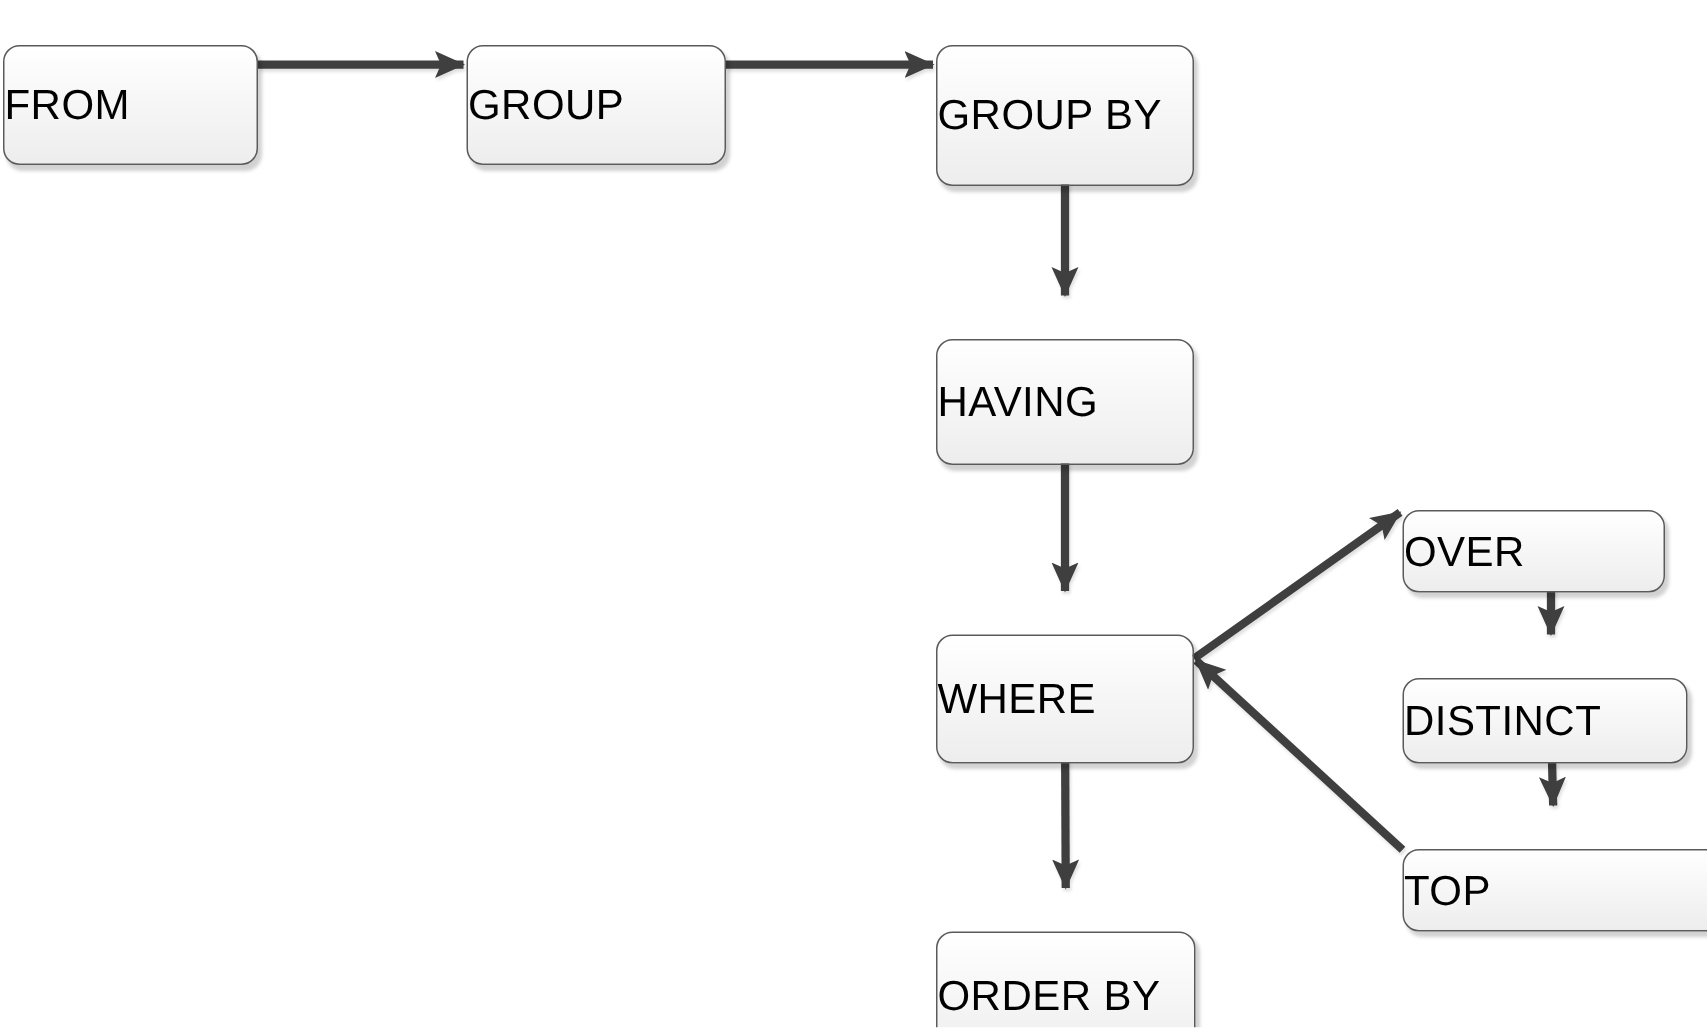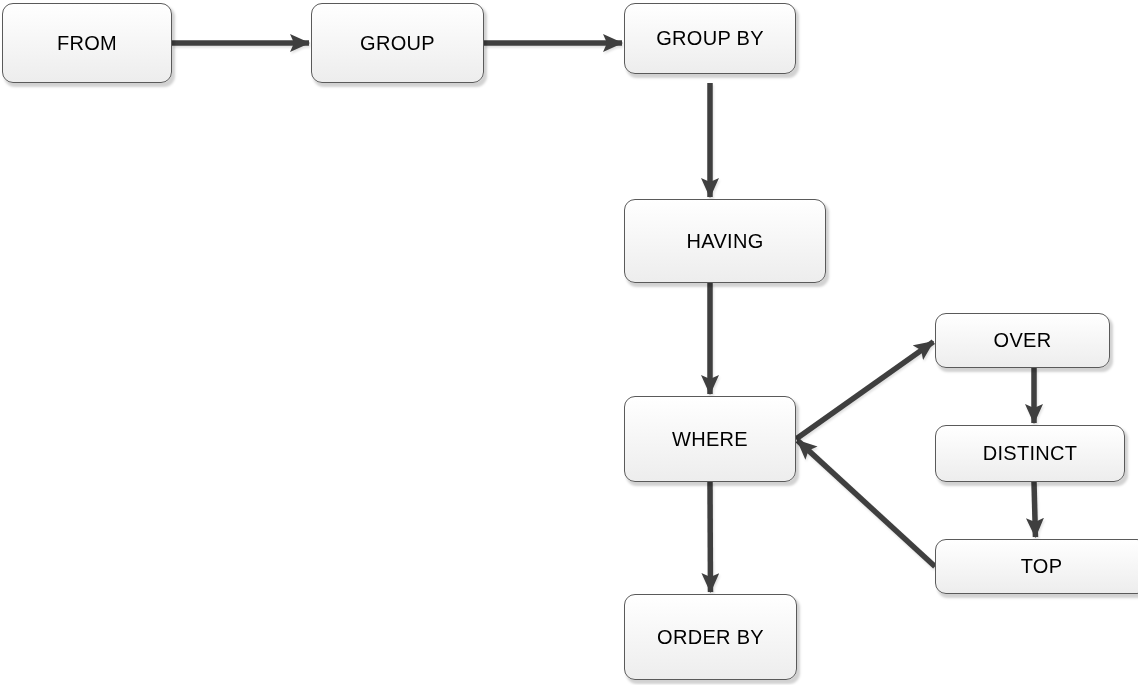--- a/index.html
+++ b/index.html
@@ -18,29 +18,30 @@
     overflow:hidden;
     font-family:"Liberation Sans","DejaVu Sans",sans-serif;
   }
   .edges-layer{
     position:absolute;left:0;top:0;width:1138px;height:685px;
     filter:drop-shadow(1px 2px 1px rgba(0,0,0,0.12));
   }
   .node{
     position:absolute;
     box-sizing:border-box;
-    display:flex;align-items:center;justify-content:center;
+    display:flex;align-items:center;
     background:linear-gradient(180deg,var(--fill-top) 0%,var(--fill-bottom) 100%);
     border:1.4px solid var(--node-border);
     border-radius:11px;
     box-shadow:2.5px 3.5px 2.5px rgba(0,0,0,0.18);
     color:var(--text);
-    font-size:20px;
+    font-size:28px;
     letter-spacing:0.3px;
     white-space:nowrap;
+    margin-top:27px;
   }
 </style>
 </head>
 <body>
 
 <div class="canvas">
   <svg class="edges-layer" id="edges-layer" viewBox="0 0 1138 685" xmlns="http://www.w3.org/2000/svg">
       <defs>
         <marker id="ah" markerUnits="userSpaceOnUse" markerWidth="22" markerHeight="20" refX="19" refY="9" orient="auto">
           <polygon points="0,0 20,9 0,18 4,9" fill="#3f3f3f"></polygon>
@@ -56,24 +57,24 @@
       <line x1="1034" y1="482" x2="1035.4473866358235" y2="537.0006921612943" stroke="#3f3f3f" stroke-width="5.5" marker-end="url(#ah)"></line>
       <line x1="935" y1="566.5" x2="797.4738680624365" y2="440.3519293378464" stroke="#3f3f3f" stroke-width="5.5" marker-end="url(#ah)"></line>
     </svg>
   <div id="nodes-layer">
       <div class="node" style="left: 2px; top: 3px; width: 170px; height: 80px;">
         <span>FROM</span>
       </div>
       <div class="node" style="left: 311px; top: 3px; width: 173px; height: 80px;">
         <span>GROUP</span>
       </div>
-      <div class="node" style="left: 624px; top: 3px; width: 172px; height: 71px;">
+      <div class="node" style="left: 624px; top: 3px; width: 172px; height: 94px;">
         <span>GROUP BY</span>
       </div>
-      <div class="node" style="left: 624px; top: 199px; width: 202px; height: 84px;">
+      <div class="node" style="left: 624px; top: 199px; width: 172px; height: 84px;">
         <span>HAVING</span>
       </div>
       <div class="node" style="left: 624px; top: 396px; width: 172px; height: 86px;">
         <span>WHERE</span>
       </div>
       <div class="node" style="left: 624px; top: 594px; width: 173px; height: 86px;">
         <span>ORDER BY</span>
       </div>
       <div class="node" style="left: 935px; top: 313px; width: 175px; height: 55px;">
         <span>OVER</span>

